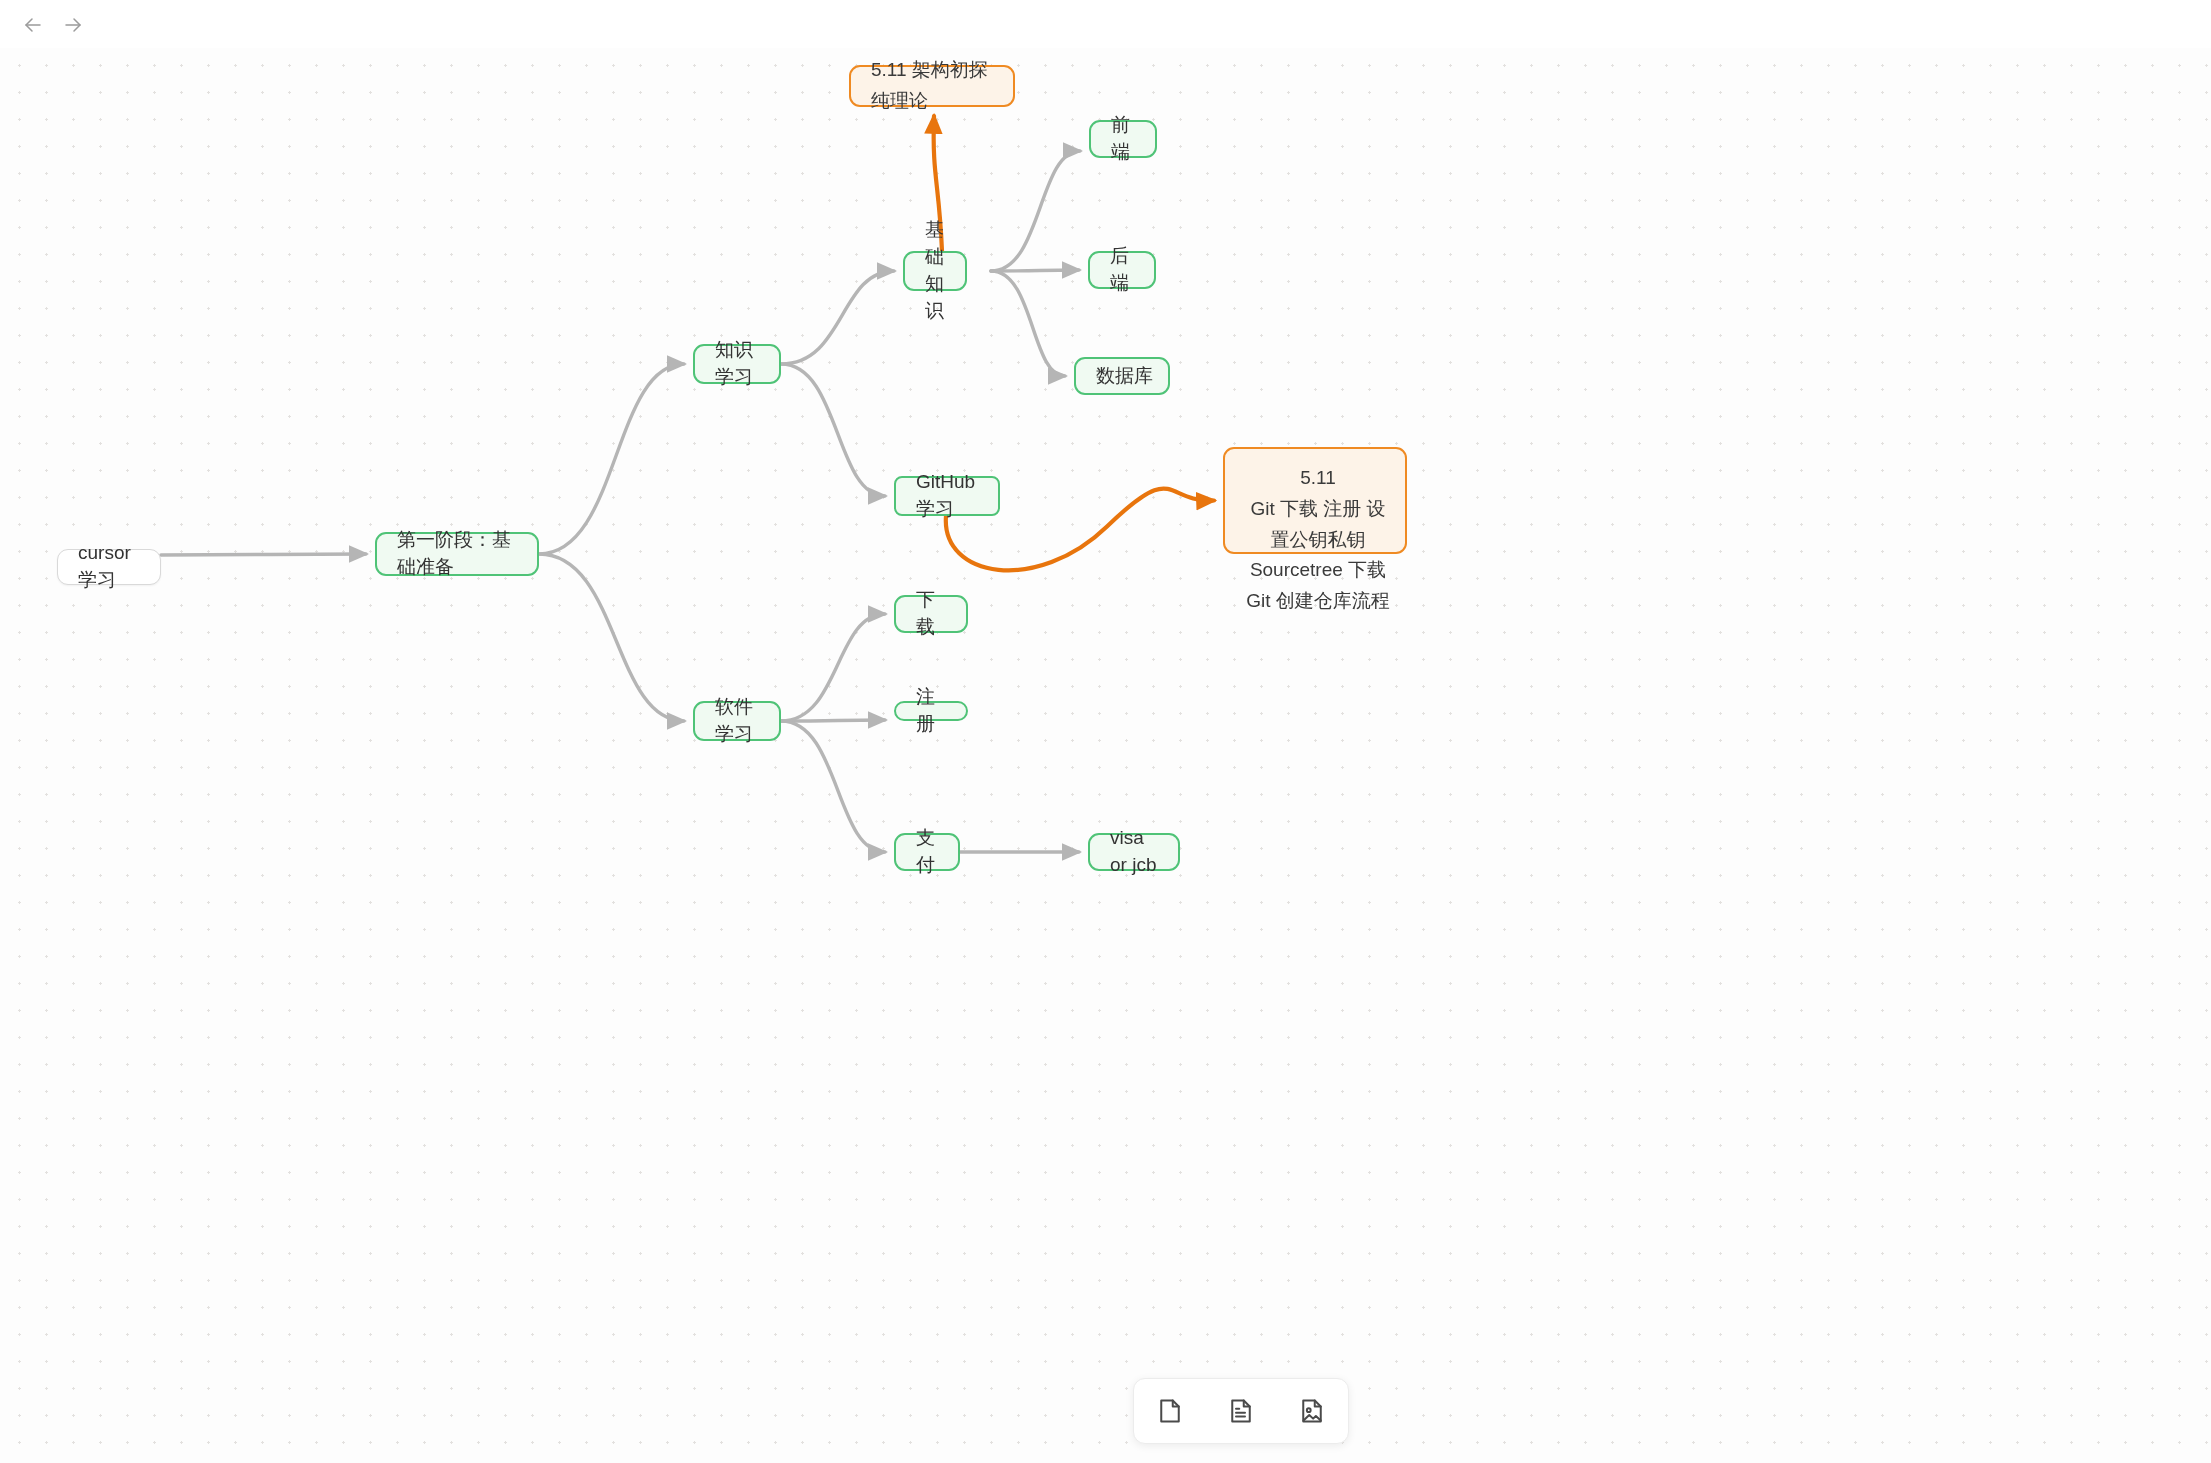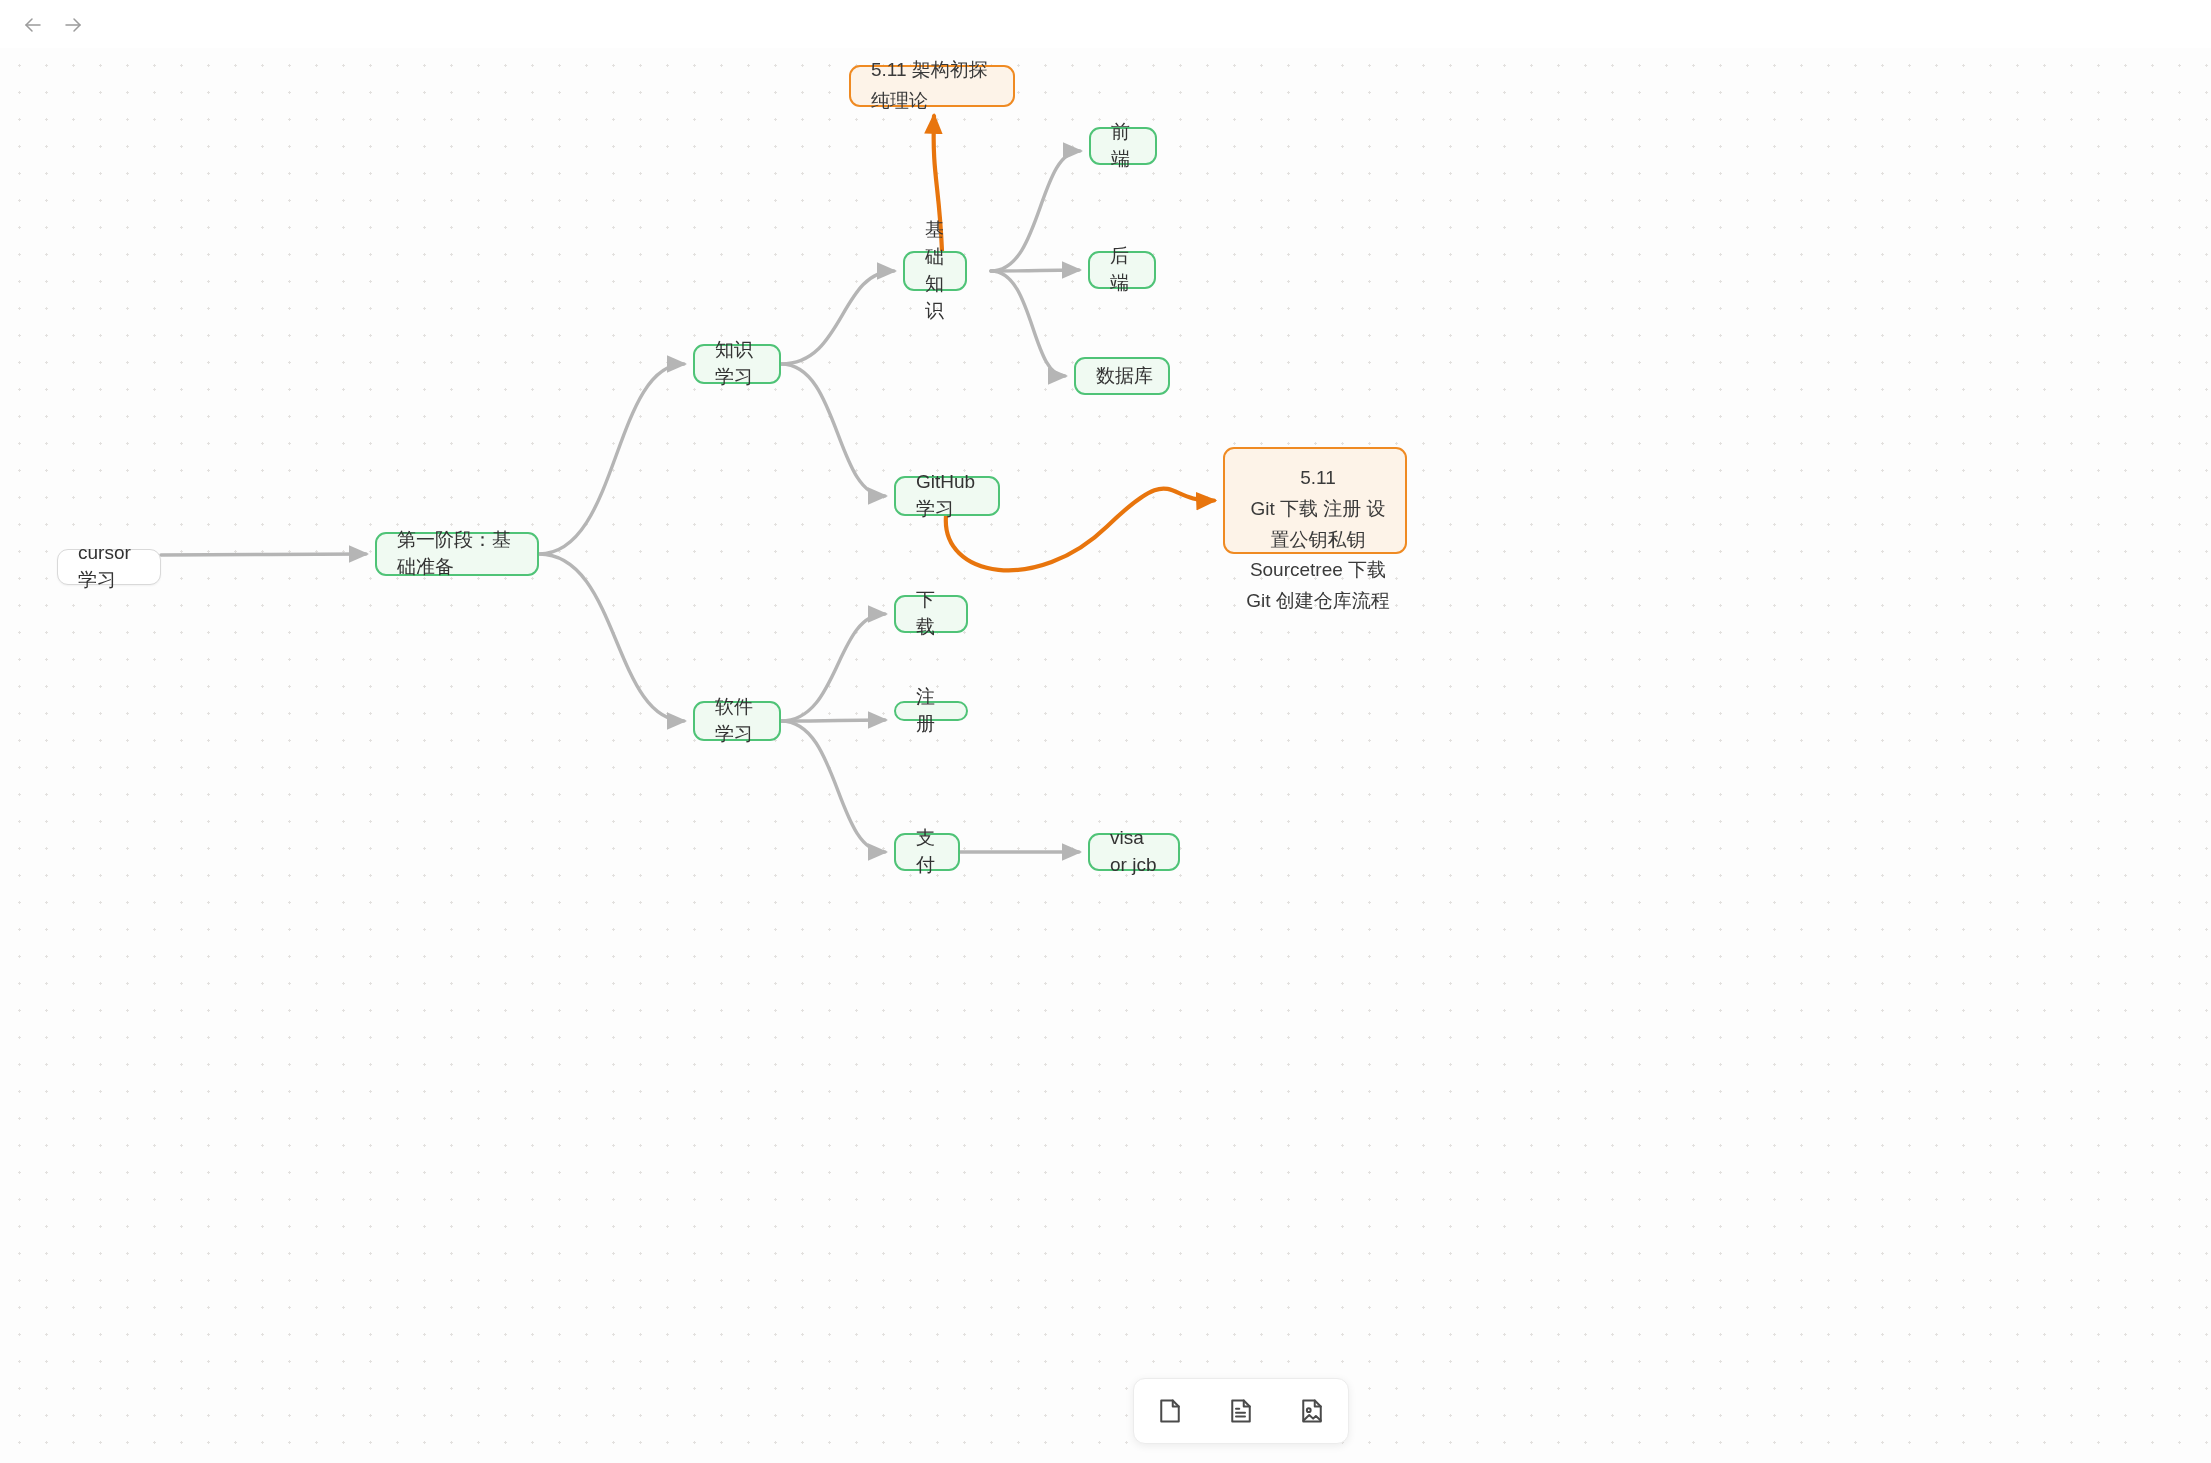--- a/index.html
+++ b/index.html
@@ -207,30 +207,30 @@
       </div>
       <div class="node green" style="left: 375px; top: 484px; width: 164px; height: 44px;">
         <div class="label">第一阶段：基础准备</div>
       </div>
       <div class="node green" style="left: 693px; top: 296px; width: 88px; height: 40px;">
         <div class="label">知识学习</div>
       </div>
       <div class="node green" style="left: 903px; top: 203px; width: 64px; height: 40px;">
         <div class="label">基础知识</div>
       </div>
-      <div class="node green" style="left: 1089px; top: 79px; width: 68px; height: 38px;">
+      <div class="node green" style="left: 1089px; top: 72px; width: 68px; height: 38px;">
         <div class="label">前端</div>
       </div>
       <div class="node green" style="left: 1088px; top: 203px; width: 68px; height: 38px;">
         <div class="label">后端</div>
       </div>
       <div class="node green" style="left: 1074px; top: 309px; width: 96px; height: 38px;">
         <div class="label">数据库</div>
       </div>
-      <div class="node green" style="left: 894px; top: 428px; width: 106px; height: 40px;">
+      <div class="node green" style="left: 894px; top: 428px; width: 106px; height: 40px; border-radius: 8px;">
         <div class="label">GitHub学习</div>
       </div>
       <div class="node green" style="left: 693px; top: 653px; width: 88px; height: 40px;">
         <div class="label">软件学习</div>
       </div>
       <div class="node green" style="left: 894px; top: 547px; width: 74px; height: 38px;">
         <div class="label">下载</div>
       </div>
       <div class="node green" style="left: 894px; top: 653px; width: 74px; height: 20px;">
         <div class="label">注册</div>

